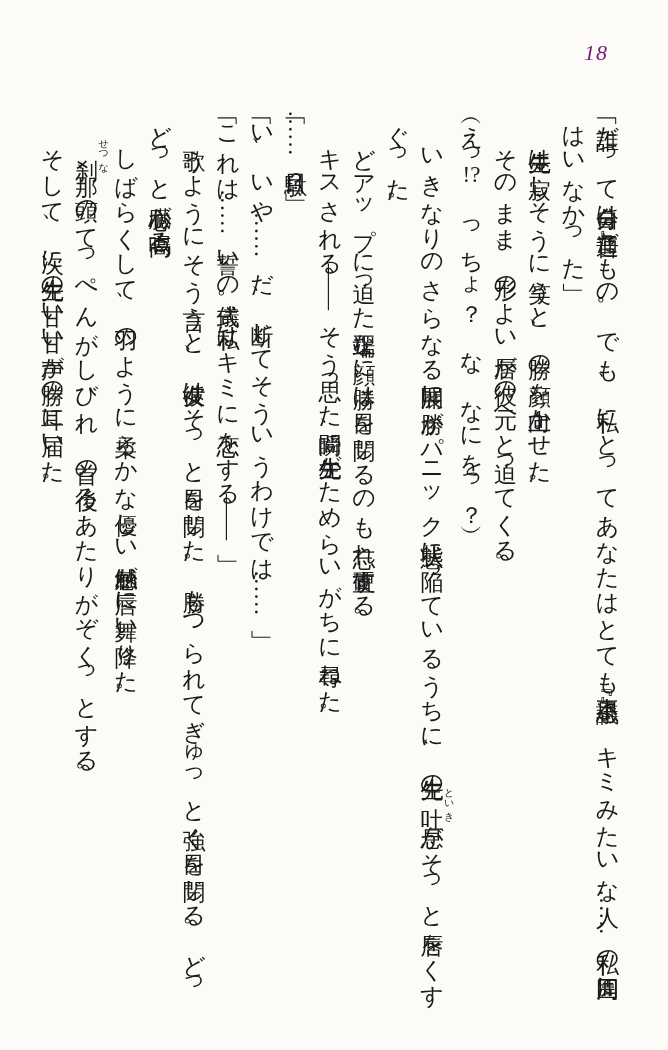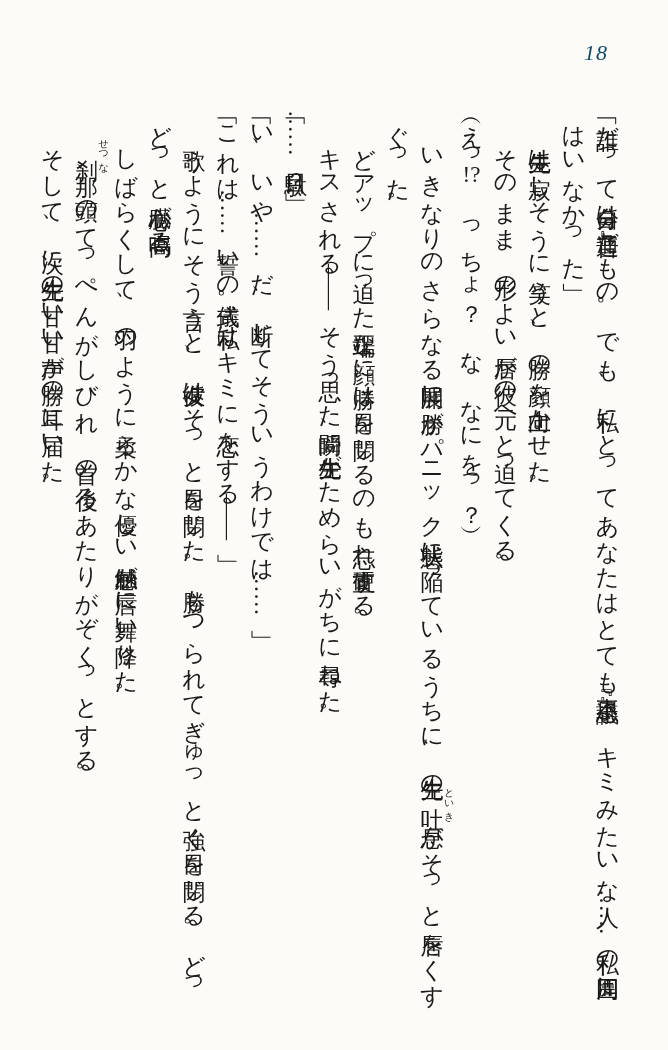--- a/index.html
+++ b/index.html
@@ -17,21 +17,21 @@
   .page {
     position: absolute;
     inset: 0;
   }
   .page-number {
     position: absolute;
     top: 40px;
     right: 60px;
     font-size: 22px;
     font-style: italic;
-    color: #0c4a6e;
+    color: #701a75;
     letter-spacing: 1px;
   }
   .text-block {
     position: absolute;
     top: 110px;
     right: 44px;
     height: 896px;
     writing-mode: vertical-rl;
     -webkit-writing-mode: vertical-rl;
     text-orientation: mixed;

